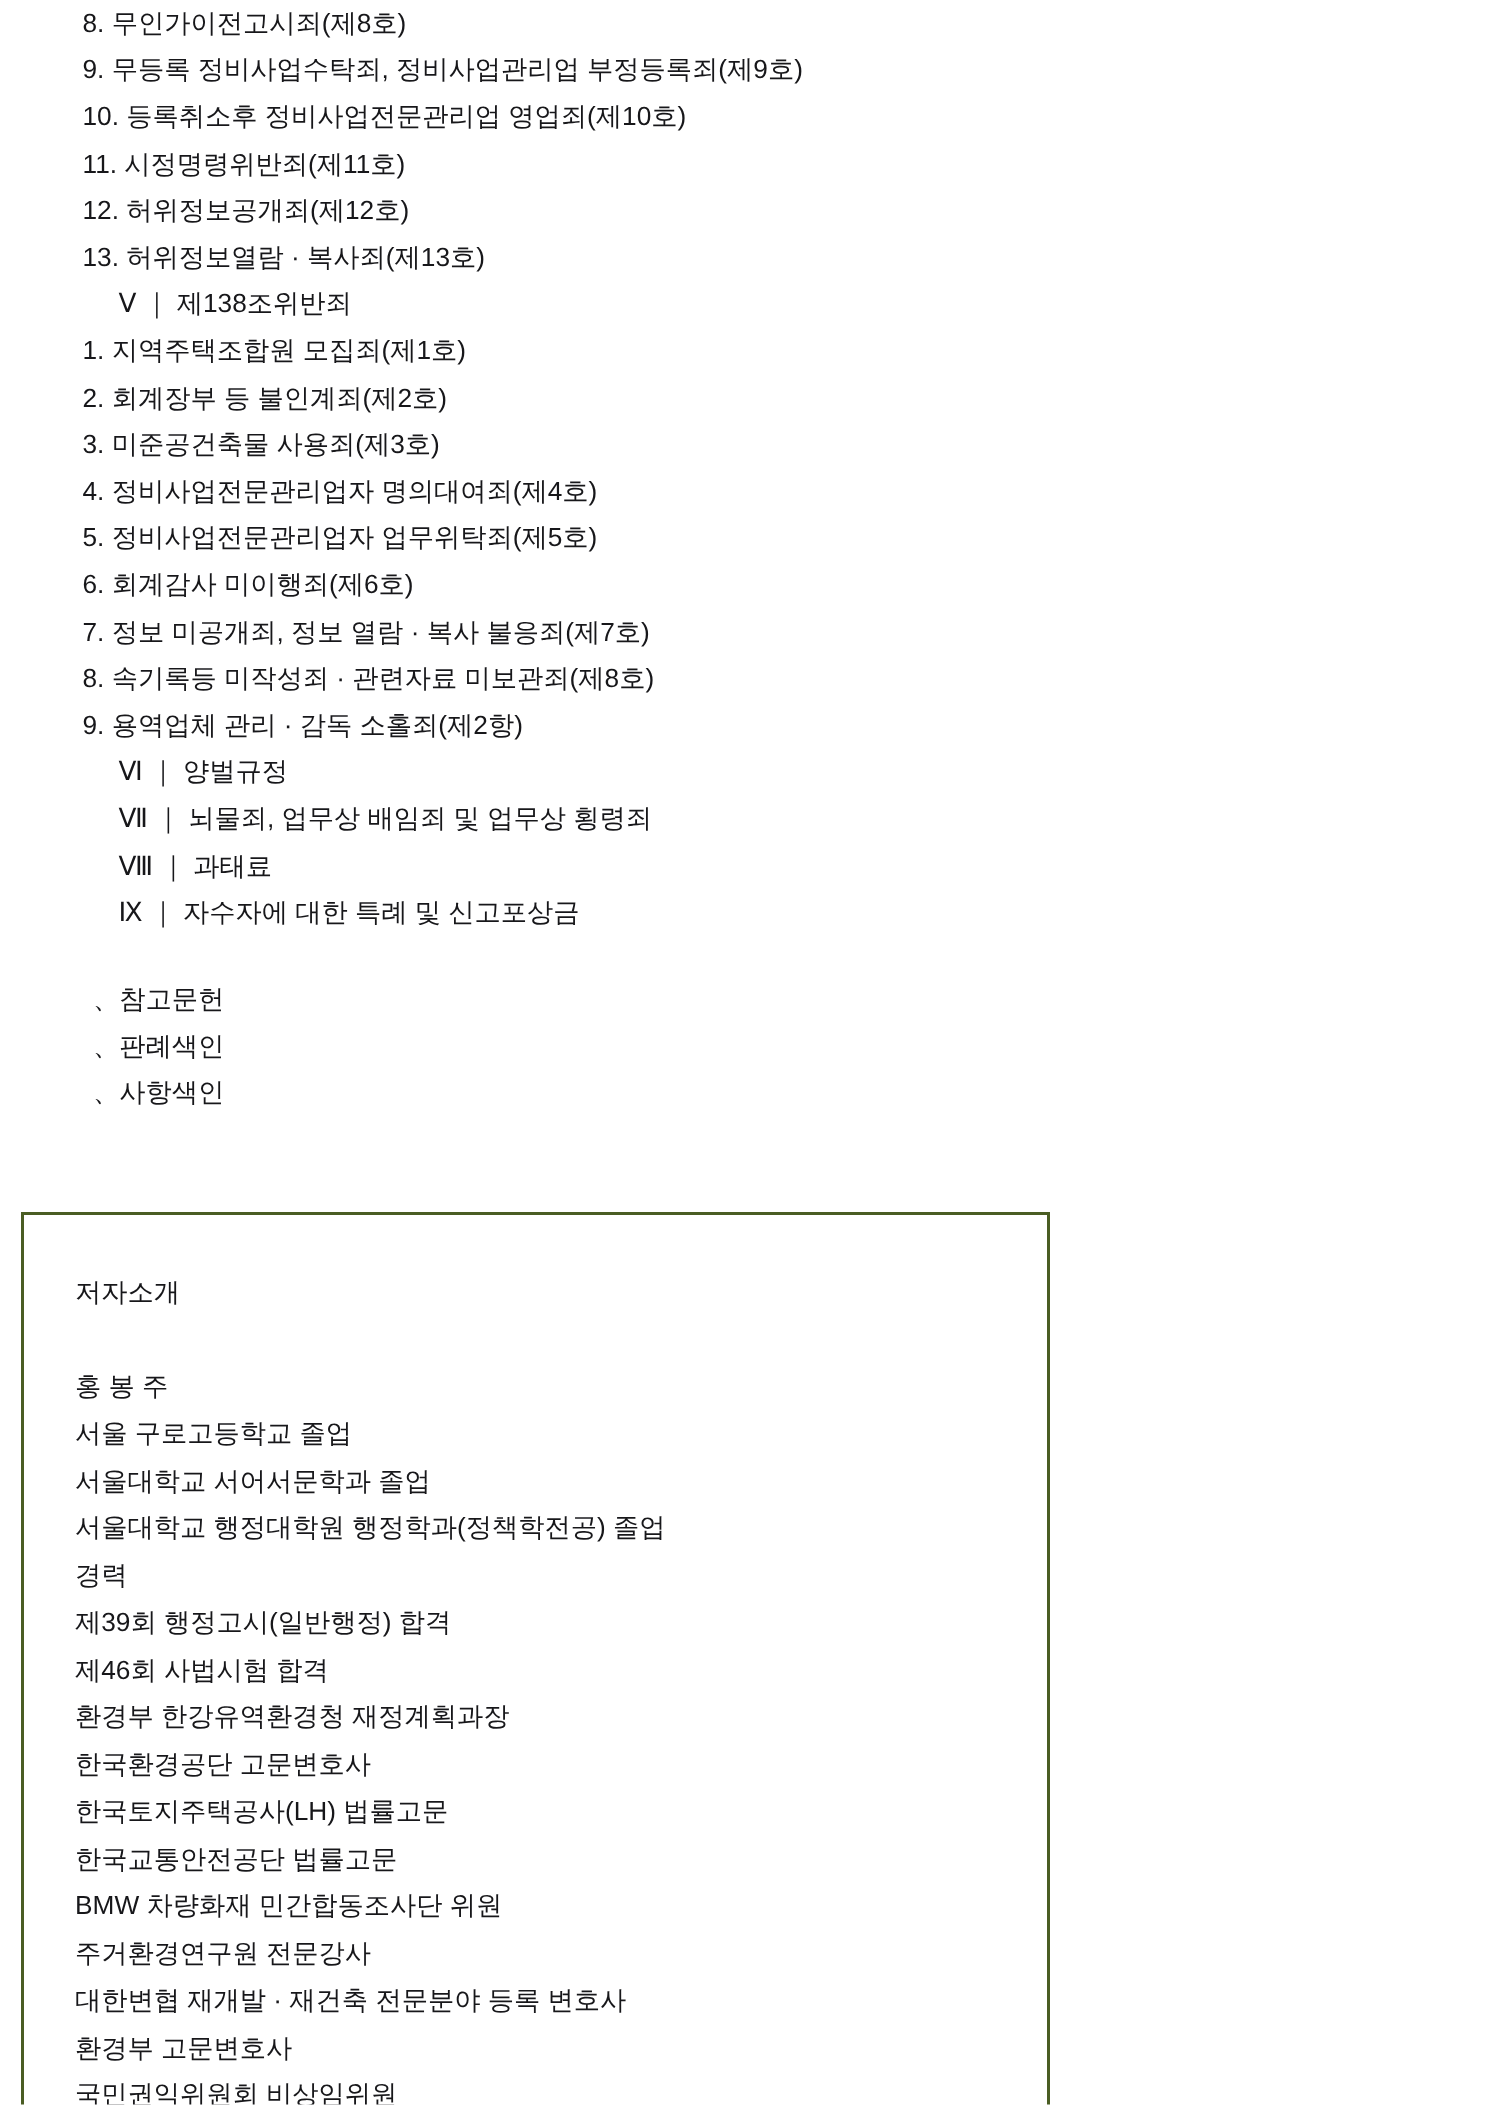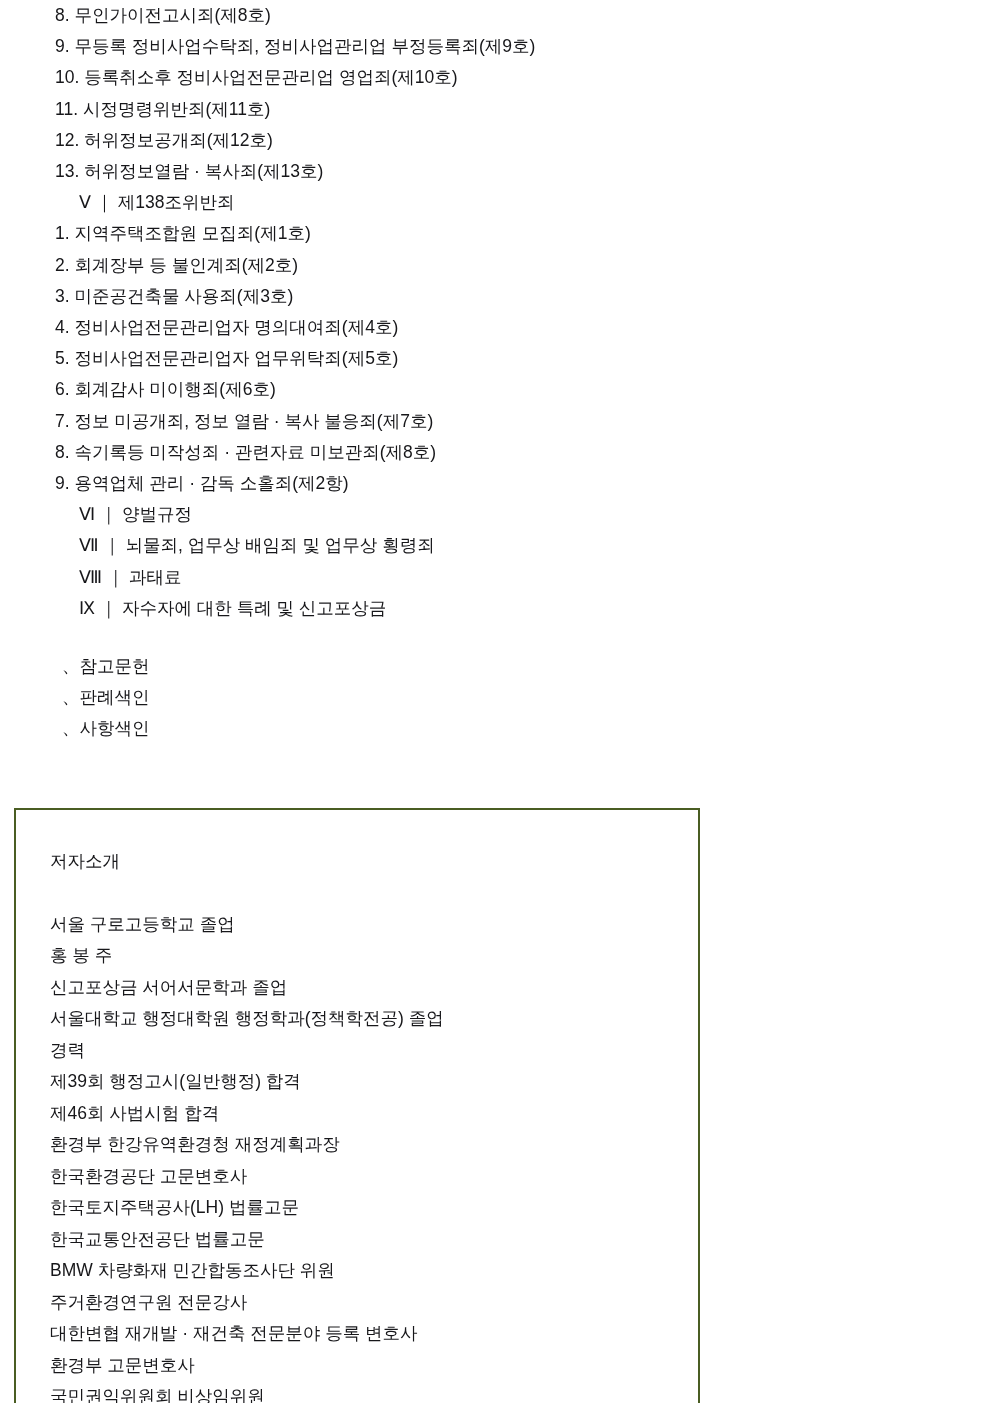--- a/index.html
+++ b/index.html
@@ -108,23 +108,23 @@
         <div class="toc-line ref">、판례색인</div>
         <div class="toc-line ref">、사항색인</div>
       </div>
   </div>
 
   <div class="author-box" style="border-color: rgb(74, 93, 35);">
     <div class="author-inner">
       <div class="author-title">저자소개</div>
       <div class="author-gap"></div>
       <div class="author-lines">
+          <div class="author-line">홍 봉 주</div>
           <div class="author-line">서울 구로고등학교 졸업</div>
-          <div class="author-line">홍 봉 주</div>
-          <div class="author-line">신고포상금 서어서문학과 졸업</div>
+          <div class="author-line">서울대학교 서어서문학과 졸업</div>
           <div class="author-line">서울대학교 행정대학원 행정학과(정책학전공) 졸업</div>
           <div class="author-line">경력</div>
           <div class="author-line">제39회 행정고시(일반행정) 합격</div>
           <div class="author-line">제46회 사법시험 합격</div>
           <div class="author-line">환경부 한강유역환경청 재정계획과장</div>
           <div class="author-line">한국환경공단 고문변호사</div>
           <div class="author-line">한국토지주택공사(LH) 법률고문</div>
           <div class="author-line">한국교통안전공단 법률고문</div>
           <div class="author-line">BMW 차량화재 민간합동조사단 위원</div>
           <div class="author-line">주거환경연구원 전문강사</div>

